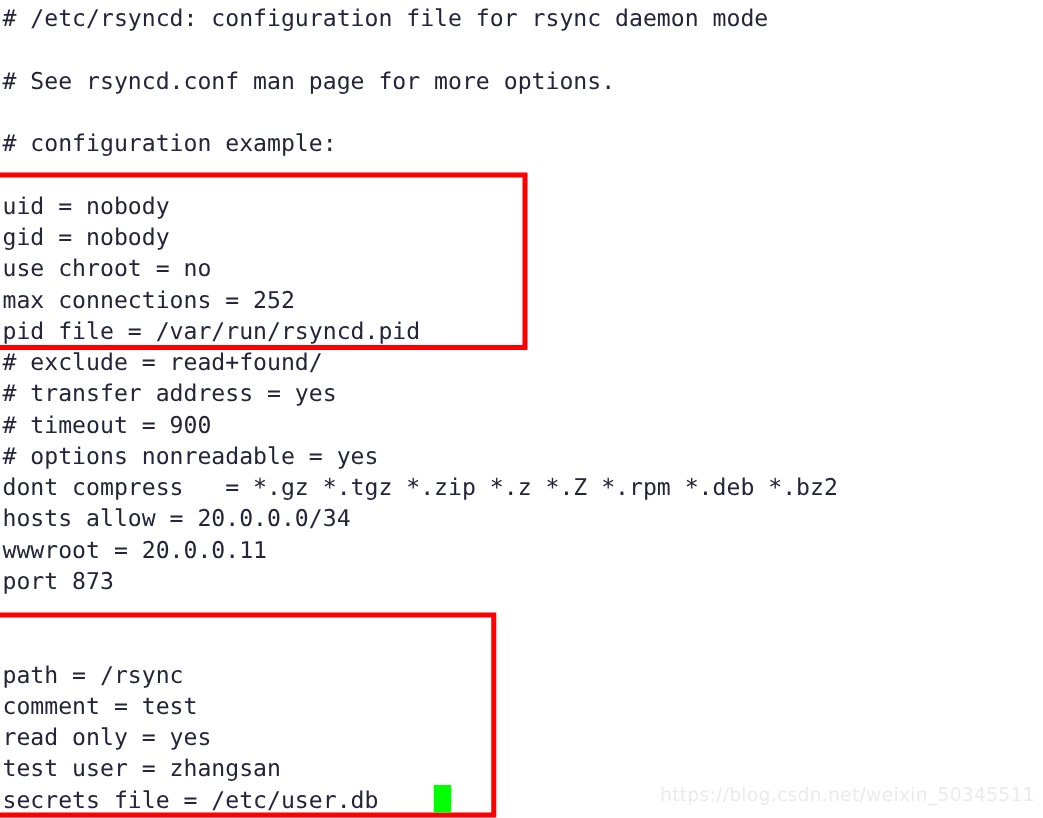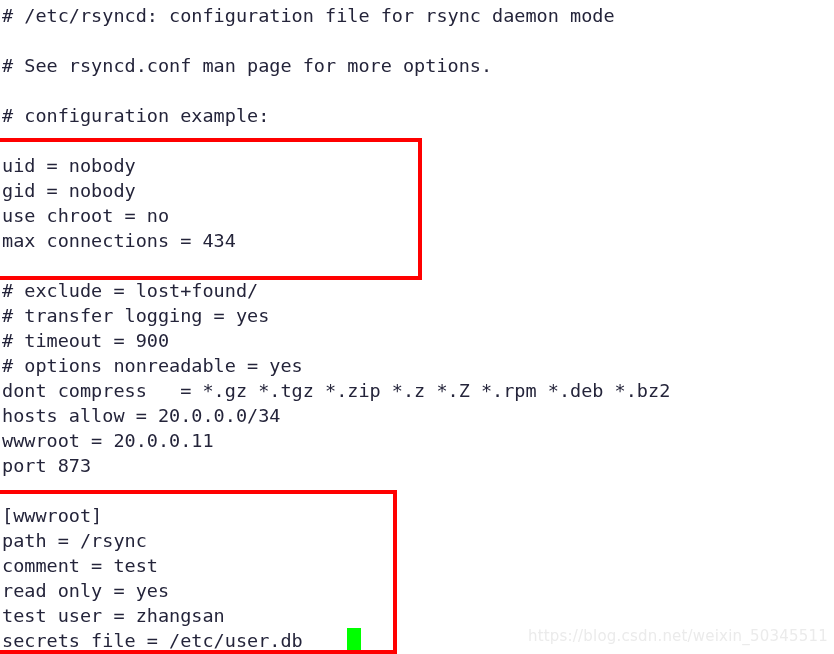--- a/index.html
+++ b/index.html
@@ -96,31 +96,31 @@
   <div class="code-layer">
     <div class="line" style="top:3px"># /etc/rsyncd: configuration file for rsync daemon mode</div>
     <div class="line" style="top:28px"></div>
     <div class="line" style="top:53px"># See rsyncd.conf man page for more options.</div>
     <div class="line" style="top:78px"></div>
     <div class="line" style="top:103px"># configuration example:</div>
     <div class="line" style="top:128px"></div>
     <div class="line" style="top:153px">uid = nobody</div>
     <div class="line" style="top:203px">use chroot = no</div>
     <div class="line" style="top:178px">gid = nobody</div>
-    <div class="line" style="top:228px">max connections = 434</div>
-    <div class="line" style="top:278px"># exclude = lost+found/</div>
-    <div class="line" style="top:303px"># transfer logging = yes</div>
+    <div class="line" style="top:228px">max connections = 252</div>
+    <div class="line" style="top:253px">pid file = /var/run/rsyncd.pid</div>
+    <div class="line" style="top:278px"># exclude = read+found/</div>
+    <div class="line" style="top:303px"># transfer address = yes</div>
     <div class="line" style="top:328px"># timeout = 900</div>
     <div class="line" style="top:353px"># options nonreadable = yes</div>
     <div class="line" style="top:378px">dont compress   = *.gz *.tgz *.zip *.z *.Z *.rpm *.deb *.bz2</div>
     <div class="line" style="top:403px">hosts allow = 20.0.0.0/34</div>
     <div class="line" style="top:428px">wwwroot = 20.0.0.11</div>
     <div class="line" style="top:453px">port 873</div>
     <div class="line" style="top:478px"></div>
-    <div class="line" style="top:503px">[wwwroot]</div>
     <div class="line" style="top:528px">path = /rsync</div>
     <div class="line" style="top:553px">comment = test</div>
     <div class="line" style="top:578px">read only = yes</div>
     <div class="line" style="top:603px">test user = zhangsan</div>
     <div class="line" style="top:628px">secrets file = /etc/user.db</div>
   </div>
 
   <div class="redbox" id="redbox-global"></div>
   <div class="redbox" id="redbox-module"></div>
 

